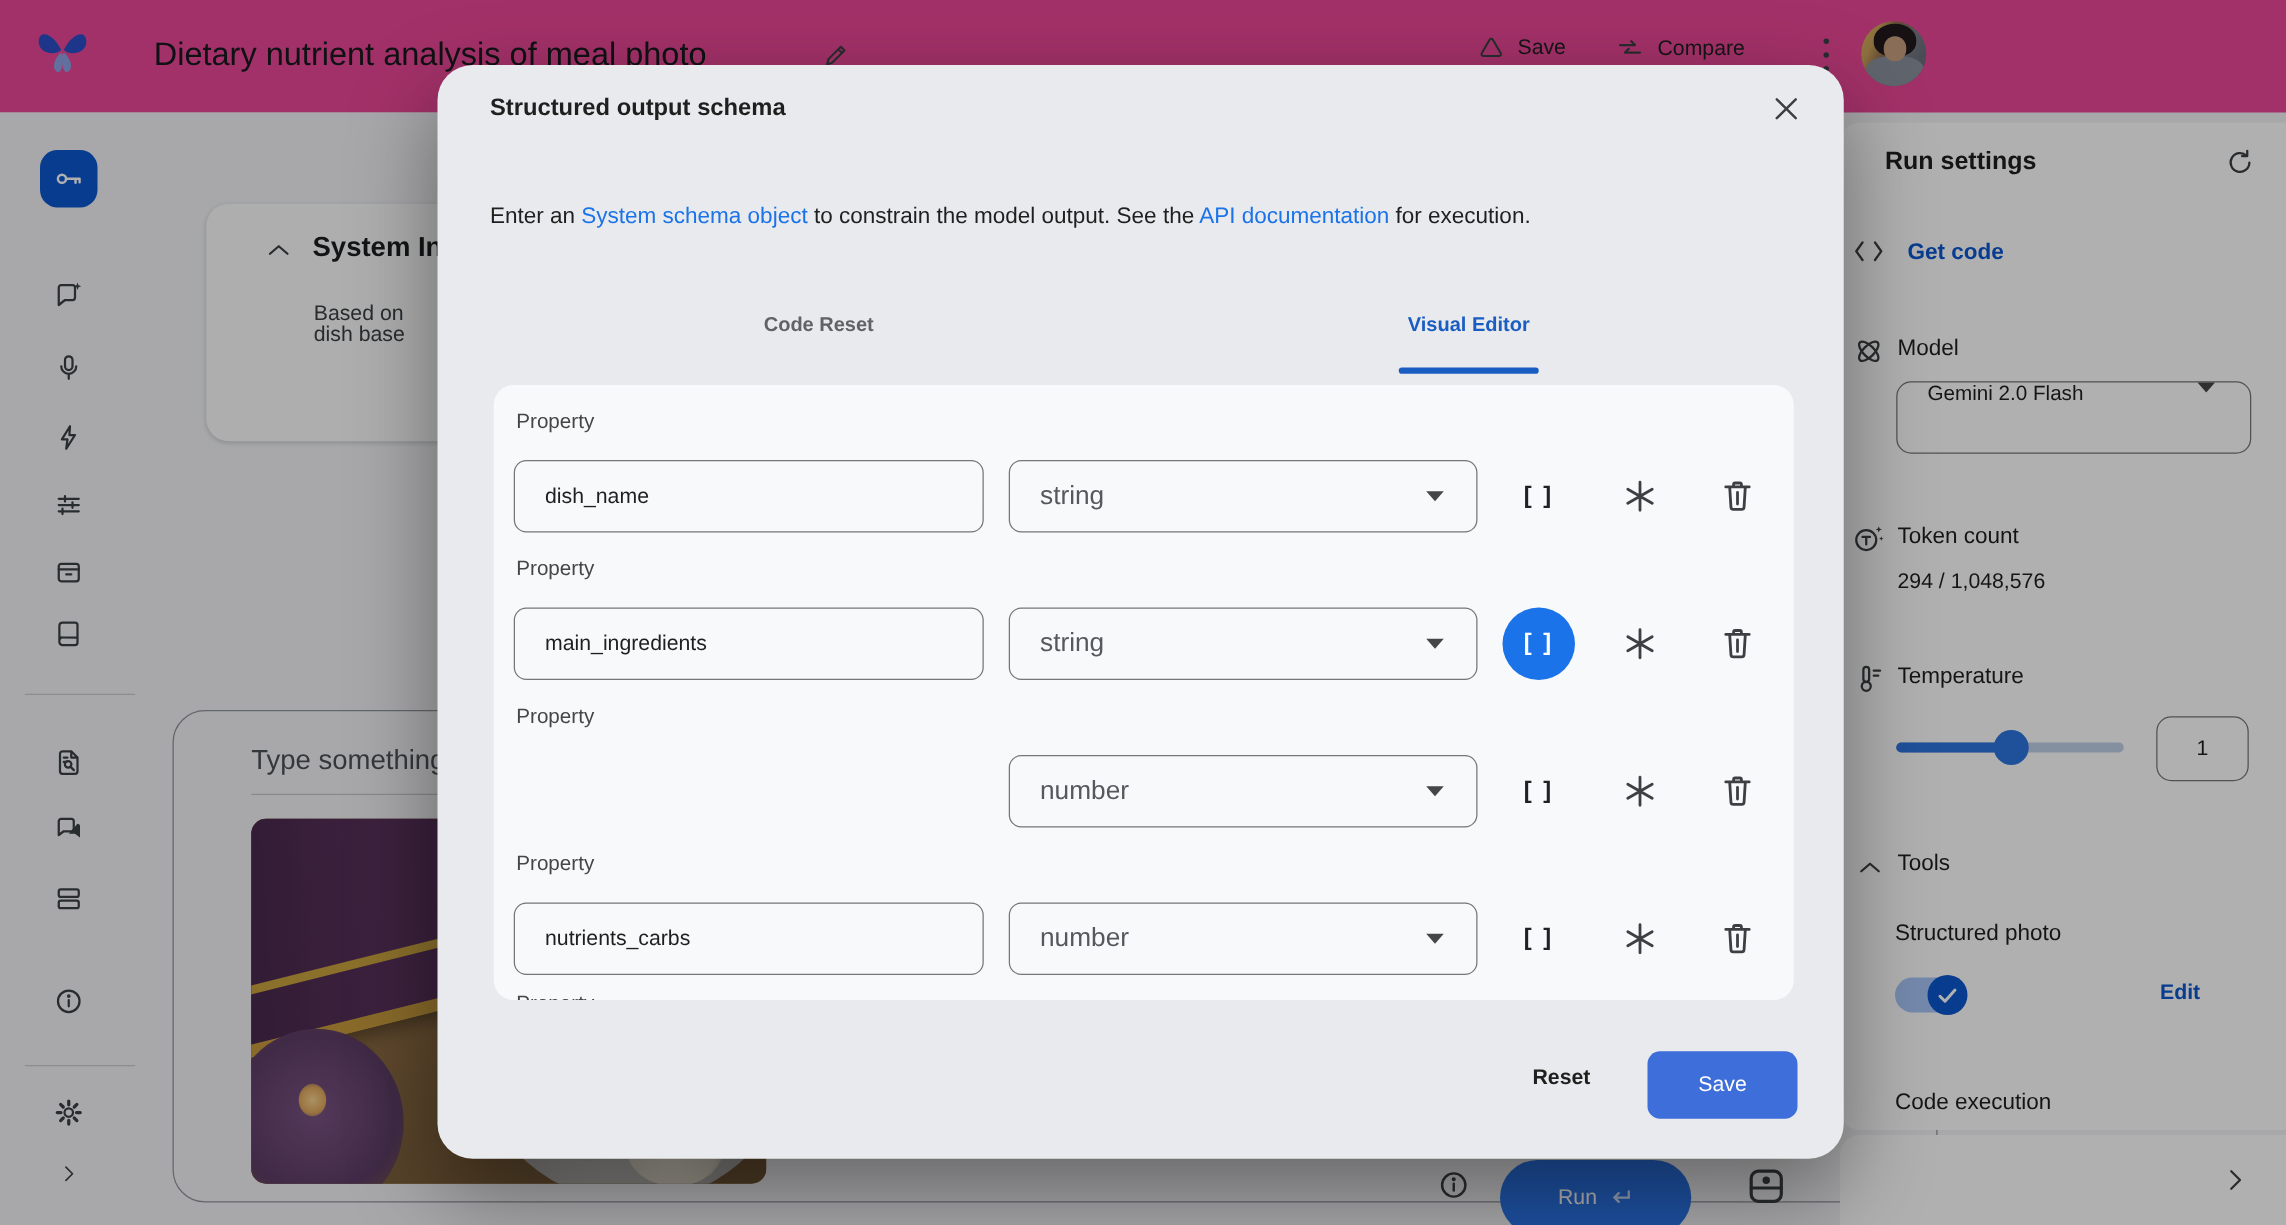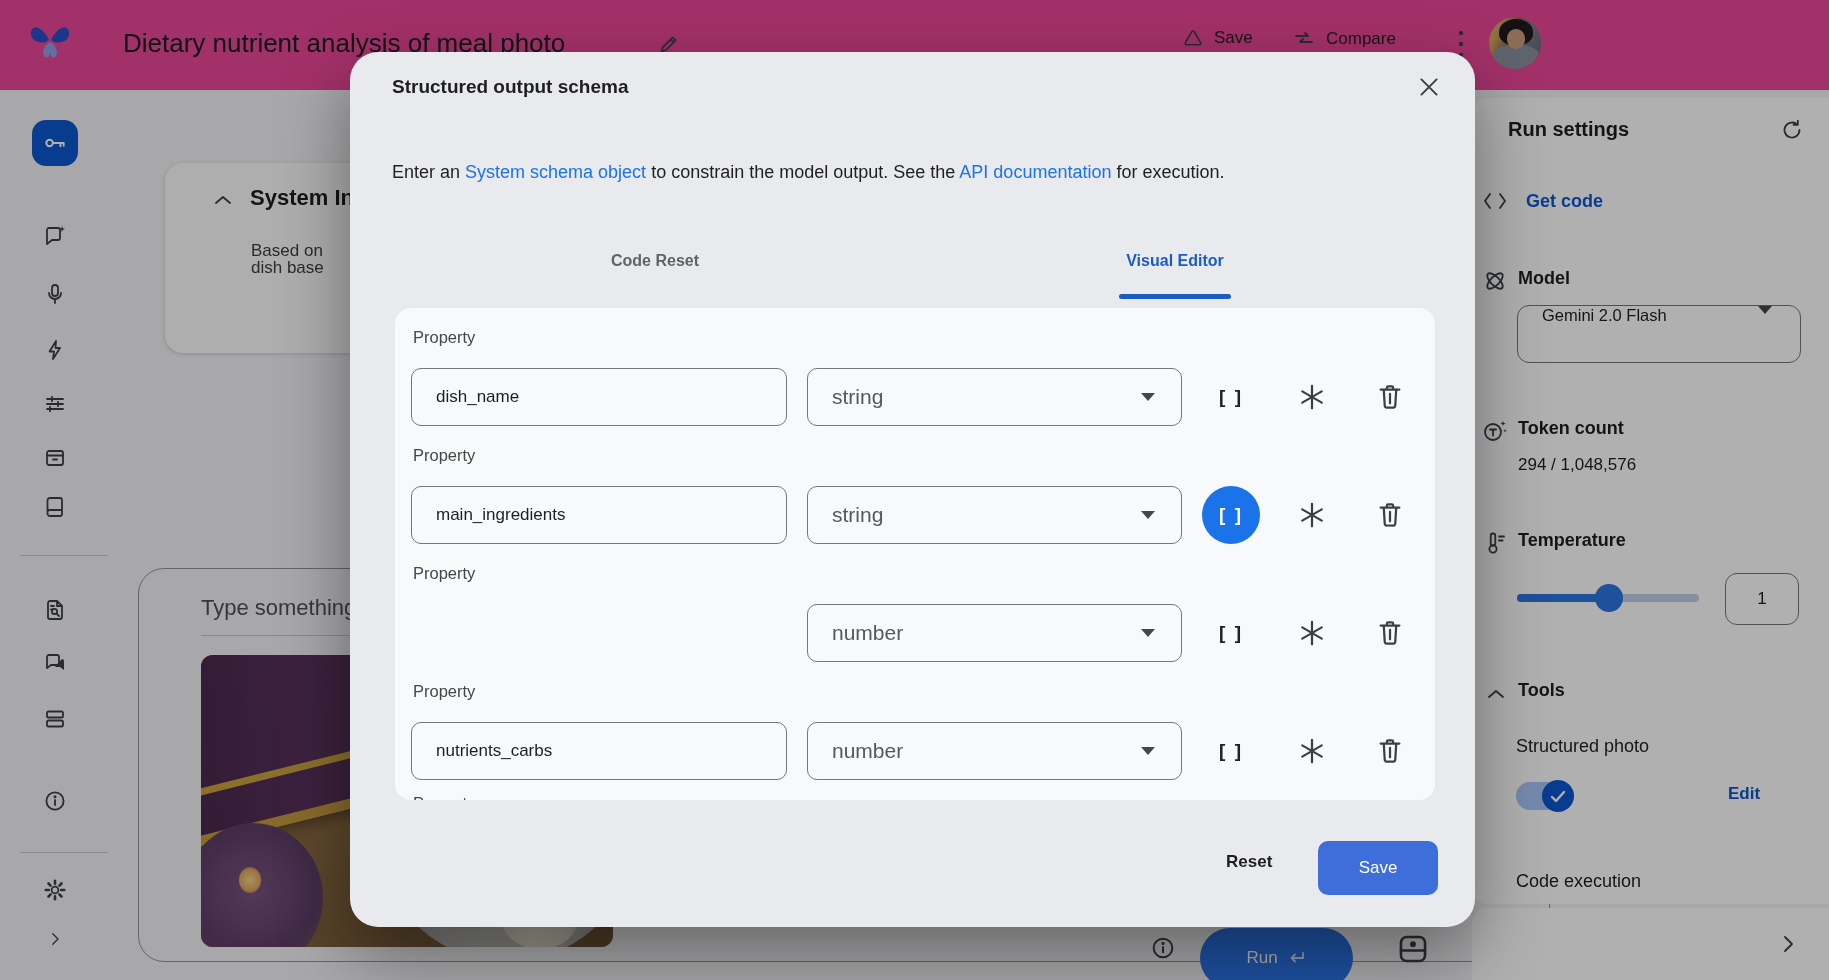--- a/index.html
+++ b/index.html
@@ -61,21 +61,21 @@
            display:flex;align-items:center;justify-content:center;gap:9px;color:#fff;font-size:17px;cursor:pointer;}
   .media-btn{position:absolute;left:1286px;top:842px;width:34px;height:34px;cursor:pointer;}
 
   
   .sidebar{position:absolute;left:1472px;top:98px;width:357px;height:806px;background:#ffffff;border-radius:16px 0 0 16px;}
   .sidebar-foot{position:absolute;left:1472px;top:908px;width:357px;height:72px;background:#ffffff;border-radius:16px 0 0 0;}
   .rs-title{position:absolute;left:36px;top:20px;font-size:20px;font-weight:700;color:#1f1f1f;}
   .refresh{position:absolute;left:308px;top:20px;width:24px;height:24px;cursor:pointer;}
   .getcode{position:absolute;left:10px;top:92px;display:flex;align-items:center;gap:18px;cursor:pointer;}
   .getcode .gc-txt{color:#0b57d0;font-size:18px;font-weight:700;}
-  .rs-row-label{position:absolute;font-size:18px;color:#1f1f1f;font-weight:700;}
+  .rs-row-label{position:absolute;font-size:18px;color:#1f1f1f;font-weight:400;}
   .rs-icon{position:absolute;left:10px;width:26px;height:26px;}
   .model-select{position:absolute;left:45px;top:207px;width:282px;height:56px;border:1.4px solid #747775;border-radius:12px;
                 display:flex;cursor:pointer;}
   .model-select .val{margin-left:24px;font-size:16.5px;color:#1f1f1f;}
   .caret{width:0;height:0;border-left:7px solid transparent;border-right:7px solid transparent;border-top:8px solid #444746;}
   .model-select .caret{position:absolute;right:28px;}
   .token-val{position:absolute;left:46px;top:357px;font-size:17px;color:#1f1f1f;}
   .slider{position:absolute;left:45px;top:496px;width:182px;height:8px;border-radius:4px;background:#c0cfe8;}
   .slider .fill{position:absolute;left:0;top:0;height:8px;width:92px;border-radius:4px;background:#2d74e0;}
   .slider .knob{position:absolute;left:78px;top:-10px;width:28px;height:28px;border-radius:50%;background:#2d74e0;cursor:grab;}

